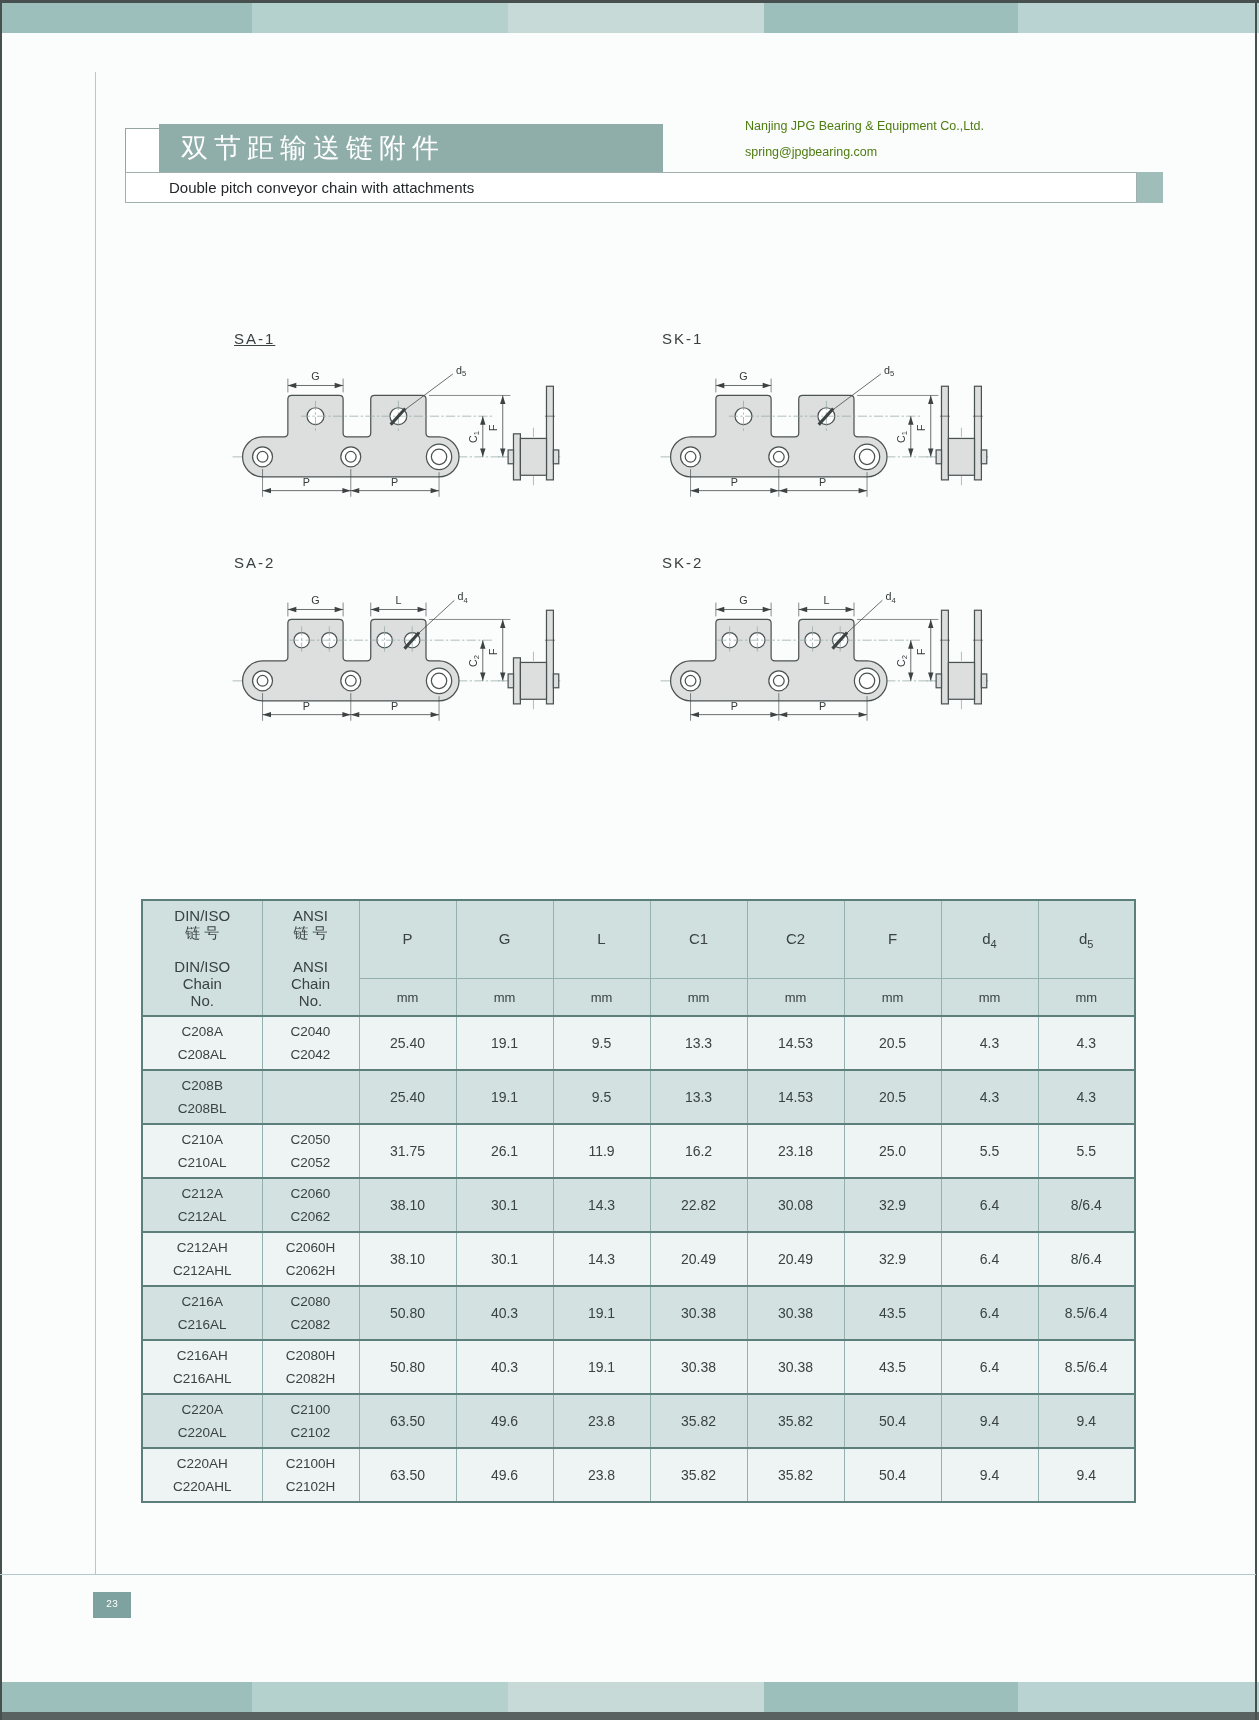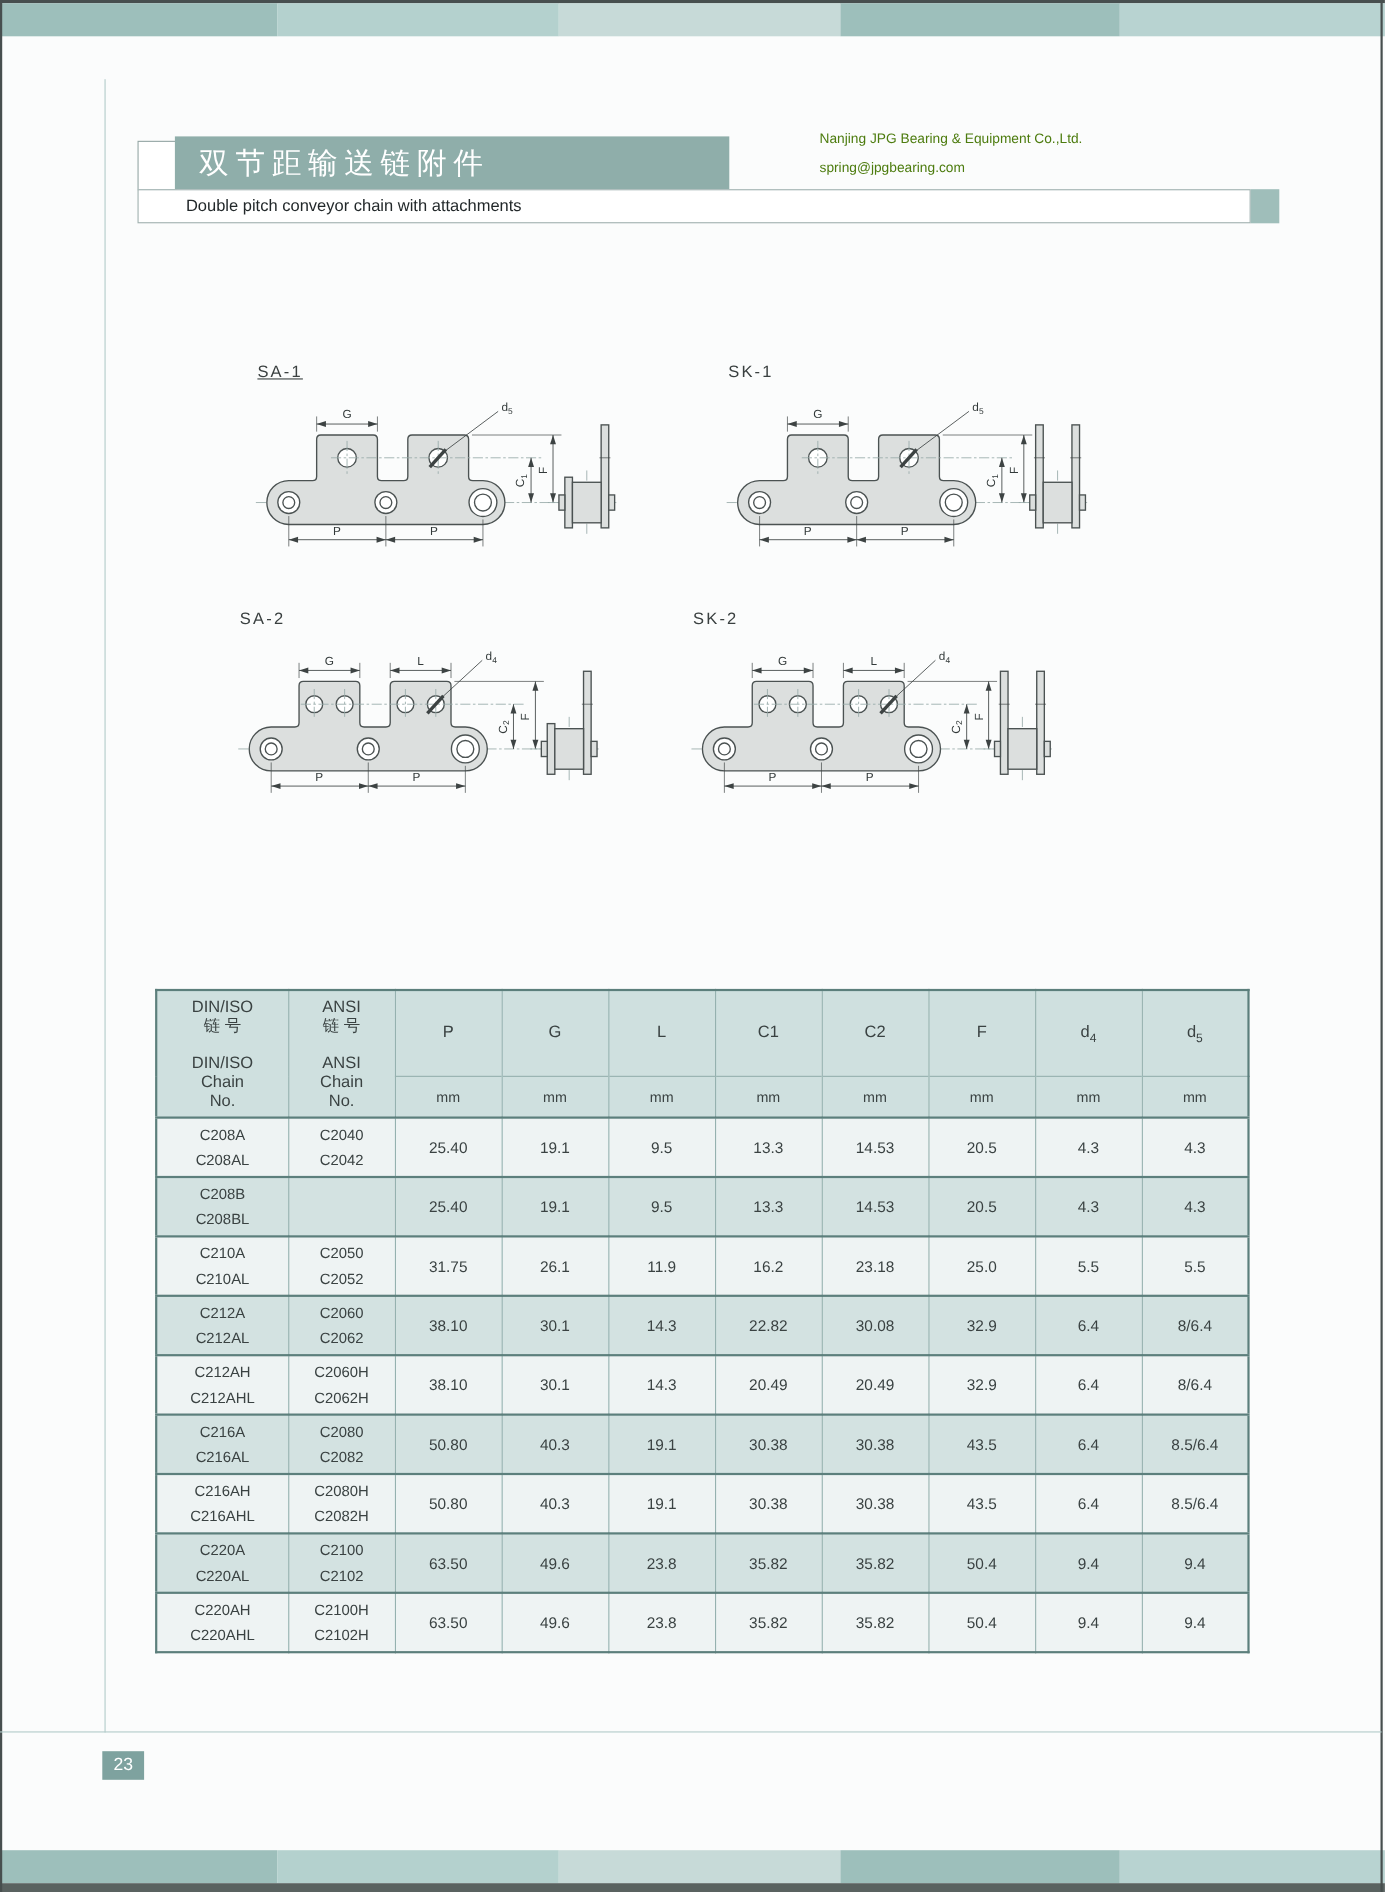--- a/index.html
+++ b/index.html
@@ -39,22 +39,22 @@
   .subtitle-end{position:absolute;left:1137px;top:172px;width:26px;height:31px;background:#9fbeba;}
   .company{position:absolute;left:745px;color:#4d7c0f;font-size:12.5px;}
   .company.l1{top:119px;}
   .company.l2{top:145px;}
   
   .diagram{position:absolute;width:345px;}
   .diagram .dlabel{font-size:15px;letter-spacing:2px;color:#3a4040;margin:0 0 10px 6px;}
   .diagram svg{display:block;width:330px;height:146px;overflow:visible;}
   .d1{left:228px;top:330px;text-decoration:underline;}
   .d2{left:656px;top:330px;}
-  .d3{left:212px;top:554px;}
-  .d4{left:624px;top:554px;}
+  .d3{left:228px;top:554px;}
+  .d4{left:656px;top:554px;}
   
   .part{fill:#dcdfde;stroke:#4b5252;stroke-width:1.6;}
   .hole{fill:#ffffff;stroke:#4b5252;stroke-width:1.6;}
   .cline{stroke:#97aaa8;stroke-width:1;stroke-dasharray:12 3 3 3;fill:none;}
   .dim{stroke:#3d4343;stroke-width:1;fill:none;}
   .dimext{stroke:#3d4343;stroke-width:0.8;fill:none;}
   .arr{fill:#3d4343;stroke:none;}
   .tick{stroke:#3d4343;stroke-width:4;}
   .dtext{fill:#333a3a;font-size:14px;font-family:"Liberation Sans",sans-serif;}
   .dsub{font-size:10px;}
@@ -73,21 +73,21 @@
   table.spec tbody tr{border-top:2px solid #5c7f7c;}
   table.spec tbody td{height:52px;}
   table.spec tr.odd td{background:#eef3f3;}
   table.spec tr.even td{background:#d3e2e1;}
   .chain-head{font-size:13px;line-height:17px;white-space:pre-line;}
   .chain-cell{font-size:13.5px;line-height:23px;white-space:pre-line;}
   .sub{font-size:11px;vertical-align:sub;}
   
   .pagenum{
     position:absolute;left:93px;top:1592px;width:38px;height:26px;background:#7ea29f;
-    color:#ffffff;font-size:16px;line-height:26px;text-align:center;
+    color:#ffffff;font-size:10px;line-height:26px;text-align:center;font-family:Liberation Mono, monospace;
   }
 </style>
 </head>
 <body>
 
 <div class="edge edge-top"></div>
 <div class="band band-top">
   <div class="seg1"></div>
   <div class="seg2"></div>
   <div class="seg3"></div>

